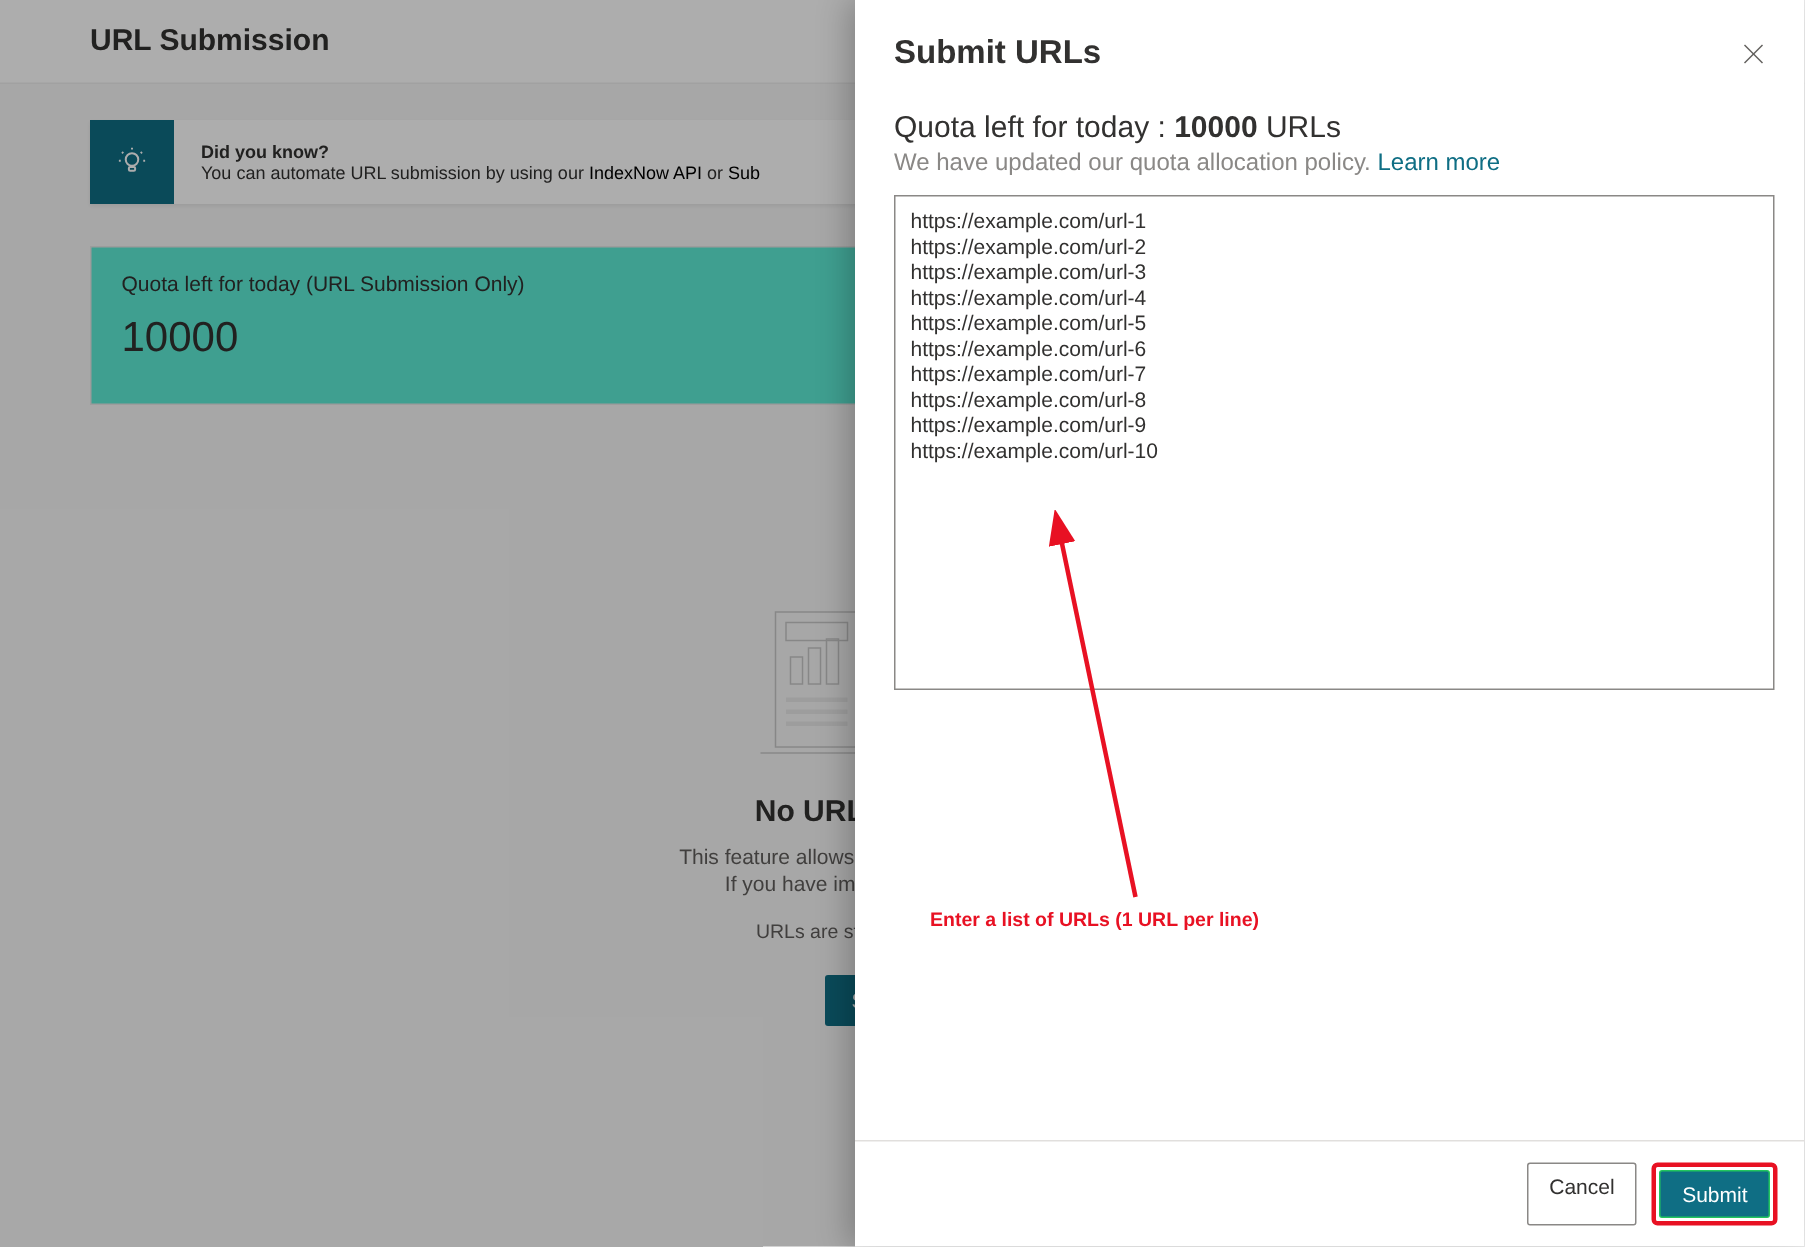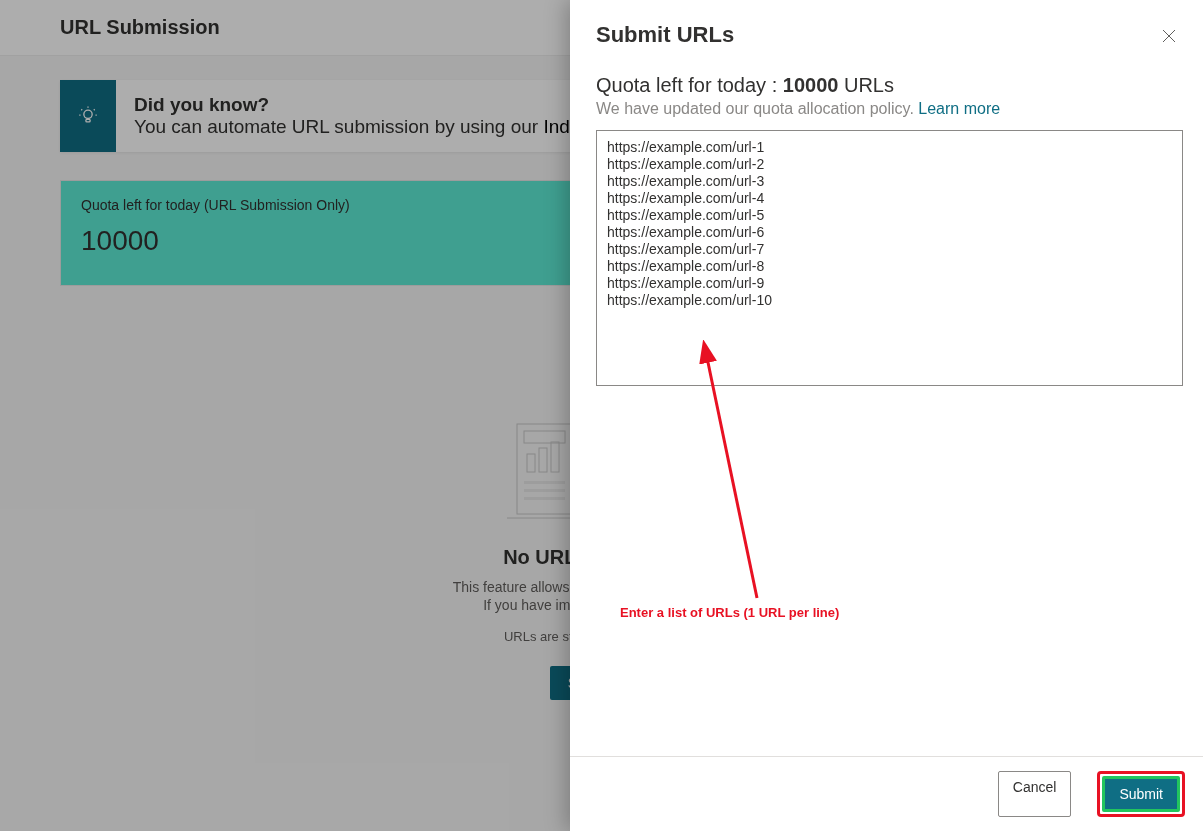--- a/index.html
+++ b/index.html
@@ -18,21 +18,21 @@
     .infobar {
       display:flex; align-items:flex-start;
       margin:24px 60px 0 60px; background:#fff;
       box-shadow:0 1px 3px rgba(0,0,0,.08);
     }
     .infobar-icon {
       width:56px; align-self:stretch;
       background:#0f6e84; color:#fff;
       display:flex; align-items:center; justify-content:center;
     }
-    .infobar-body { padding:14px 18px; font-size:19px; color:#323130; }
+    .infobar-body { padding:14px 18px; font-size:12px; color:#323130; }
     .infobar-body b { font-weight:600; }
     .infobar-body .link { color:#000000; }
 
     .cards {
       display:flex; gap:24px;
       margin:28px 60px 0 60px;
     }
     .card {
       flex:1;
       background:#5eead4; border:1px solid #e6e6e6;
@@ -75,37 +75,37 @@
       margin-left:auto; cursor:pointer; color:#605e5c;
       width:28px; height:28px; display:flex; align-items:center; justify-content:center;
     }
 
     .quota { font-size:20px; color:#323130; margin-bottom:3px;}
     .quota b { font-weight:700; }
     .policy { font-size:16px; color:#8a8886; }
     .policy .link { color:#0f6e84; }
 
     .url-box {
-      margin-top:12px; width:100%; height:256px;
+      margin-top:12px; width:100%; height:330px;
       border:1px solid #8a8886; padding:8px 10px;
       font-size:14px; line-height:17px; color:#323130;
       font-family:"Segoe UI", Arial, sans-serif; resize:none;
       overflow:auto;
     }
 
     .panel-footer {
       border-top:1px solid #e1dfdd;
-      padding:14px 18px; display:flex; justify-content:flex-end; gap:26px;margin-top:28px;
+      padding:14px 18px; display:flex; justify-content:flex-end; gap:10px;margin-top:28px;
     }
     .btn {
       font-size:14px; padding:7px 14px; border-radius:2px;
       cursor:pointer;
     }
     .btn.secondary { background:#fff; border:1px solid #8a8886; color:#323130; }
-    .btn.primary   { background:#0f6e84; border:3px solid #22c55e; color:#fff;text-align:center; }
+    .btn.primary   { background:#0f6e84; border:1px solid #22c55e; color:#fff;text-align:center; }
     .primary-ring { border:3px solid #e81123; border-radius:4px; padding:2px; }
 
     
     .annot { position:absolute; pointer-events:none; }
     .annot-text {
       position:absolute; color:#e81123; font-weight:700; font-size:13px;
       text-shadow: -1px 0 #fff, 1px 0 #fff, 0 -1px #fff, 0 1px #fff;
       white-space:nowrap;
     }
   </style>

